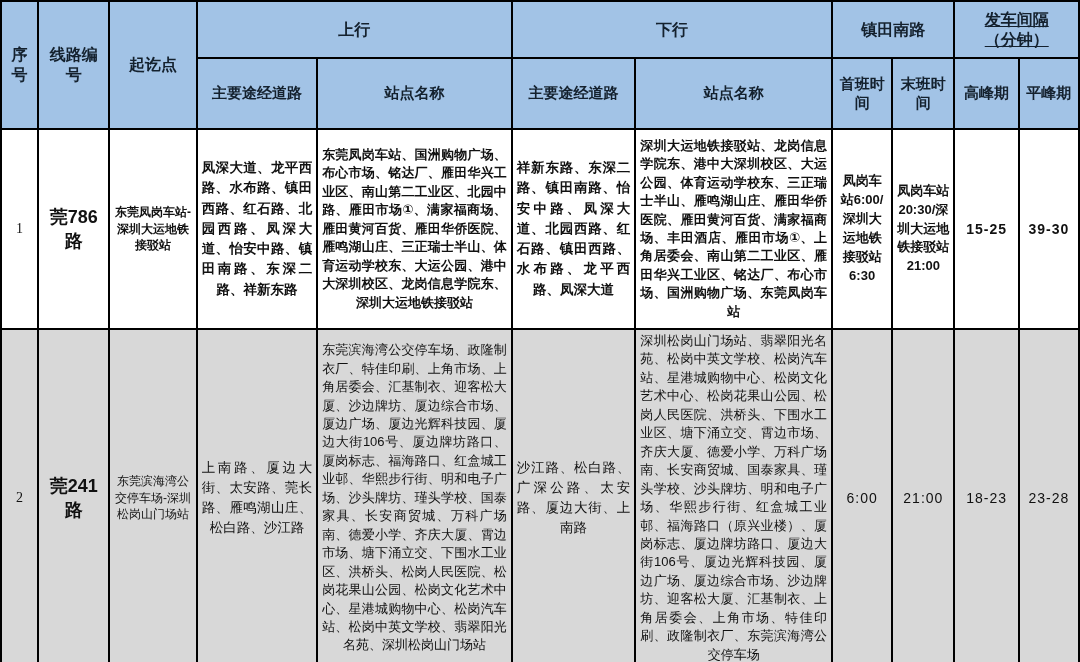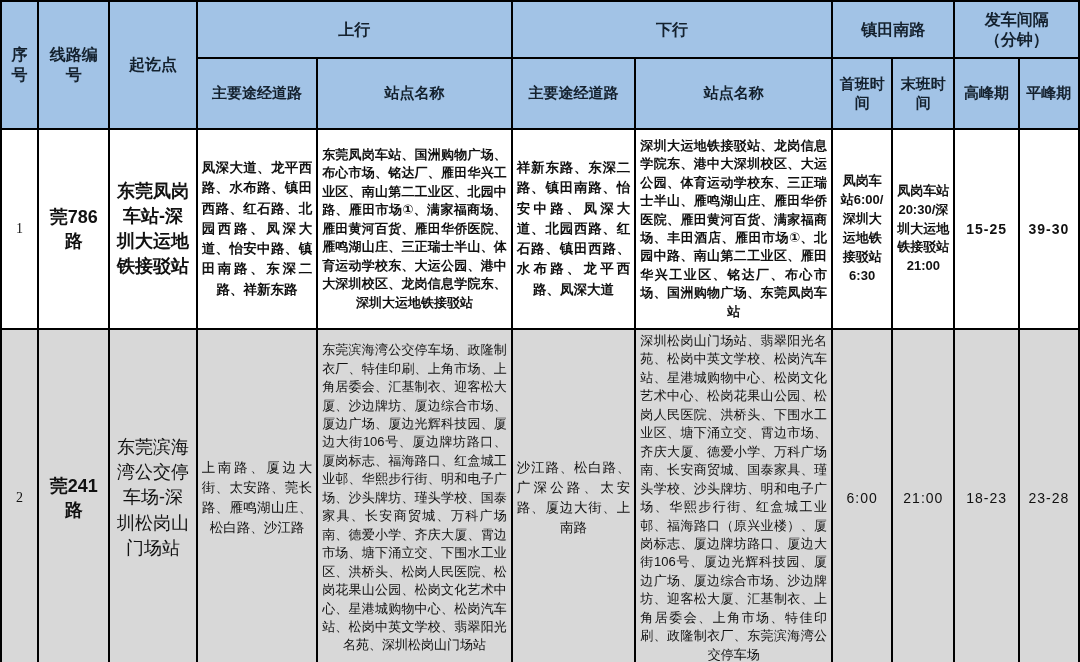--- a/index.html
+++ b/index.html
@@ -23,30 +23,30 @@
     overflow: hidden;
   }
   thead th {
     background: #a2c3e6;
     color: #14212e;
     font-weight: bold;
     font-size: 16px;
     line-height: 1.25;
   }
   thead th.sub { font-size: 15px; }
-  thead th.prewrap { white-space: pre-line; }
+  thead th.prewrap { white-space: pre-line; text-decoration: underline; }
   tr.row-1 td { background: #ffffff; font-weight: bold; }
   tr.row-2 td { background: #d8d8d8; font-weight: normal; }
   tr.row-cut td { background: #ffffff; padding: 0; }
   td.serial {
     font-family: "Liberation Serif", "DejaVu Serif", serif;
     font-size: 14px; font-weight: normal !important;
   }
   td.route { font-size: 18px; font-weight: bold !important; }
-  td.endpoints { font-size: 18px; line-height: 1.4; margin-top: 40px; }
+  td.endpoints { font-size: 12px; line-height: 1.4; margin-top: 40px; }
   td.list {
     font-size: 13px; line-height: 1.42;
     text-align: justify; text-align-last: center;
   }
   td.roads { font-size: 13.5px; line-height: 1.5; }
   td.time { font-size: 13px; line-height: 1.45; }
   td.num {
     font-family: Liberation Sans, sans-serif;
     font-size: 14px; letter-spacing: 1px;
   }
@@ -91,21 +91,21 @@
     </tr>
   </thead>
   <tbody>
     <tr class="row-1" style="height:200px">
       <td class="serial">1</td>
       <td class="route">莞786路</td>
       <td class="endpoints">东莞凤岗车站-深圳大运地铁接驳站</td>
       <td class="list roads">凤深大道、龙平西路、水布路、镇田西路、红石路、北园西路、凤深大道、怡安中路、镇田南路、东深二路、祥新东路</td>
       <td class="list">东莞凤岗车站、国洲购物广场、布心市场、铭达厂、雁田华兴工业区、南山第二工业区、北园中路、雁田市场①、满家福商场、雁田黄河百货、雁田华侨医院、雁鸣湖山庄、三正瑞士半山、体育运动学校东、大运公园、港中大深圳校区、龙岗信息学院东、深圳大运地铁接驳站</td>
       <td class="list roads">祥新东路、东深二路、镇田南路、怡安中路、凤深大道、北园西路、红石路、镇田西路、水布路、龙平西路、凤深大道</td>
-      <td class="list">深圳大运地铁接驳站、龙岗信息学院东、港中大深圳校区、大运公园、体育运动学校东、三正瑞士半山、雁鸣湖山庄、雁田华侨医院、雁田黄河百货、满家福商场、丰田酒店、雁田市场①、北园中路、南山第二工业区、雁田华兴工业区、铭达厂、布心市场、国洲购物广场、东莞凤岗车站</td>
+      <td class="list">深圳大运地铁接驳站、龙岗信息学院东、港中大深圳校区、大运公园、体育运动学校东、三正瑞士半山、雁鸣湖山庄、雁田华侨医院、雁田黄河百货、满家福商场、丰田酒店、雁田市场①、上角居委会、南山第二工业区、雁田华兴工业区、铭达厂、布心市场、国洲购物广场、东莞凤岗车站</td>
       <td class="time">凤岗车站6:00/深圳大运地铁接驳站6:30</td>
       <td class="time">凤岗车站20:30/深圳大运地铁接驳站21:00</td>
       <td class="num">15-25</td>
       <td class="num">39-30</td>
     </tr>
     <tr class="row-2" style="height:331px">
       <td class="serial">2</td>
       <td class="route">莞241路</td>
       <td class="endpoints">东莞滨海湾公交停车场-深圳松岗山门场站</td>
       <td class="list roads">上南路、厦边大街、太安路、莞长路、雁鸣湖山庄、松白路、沙江路</td>

